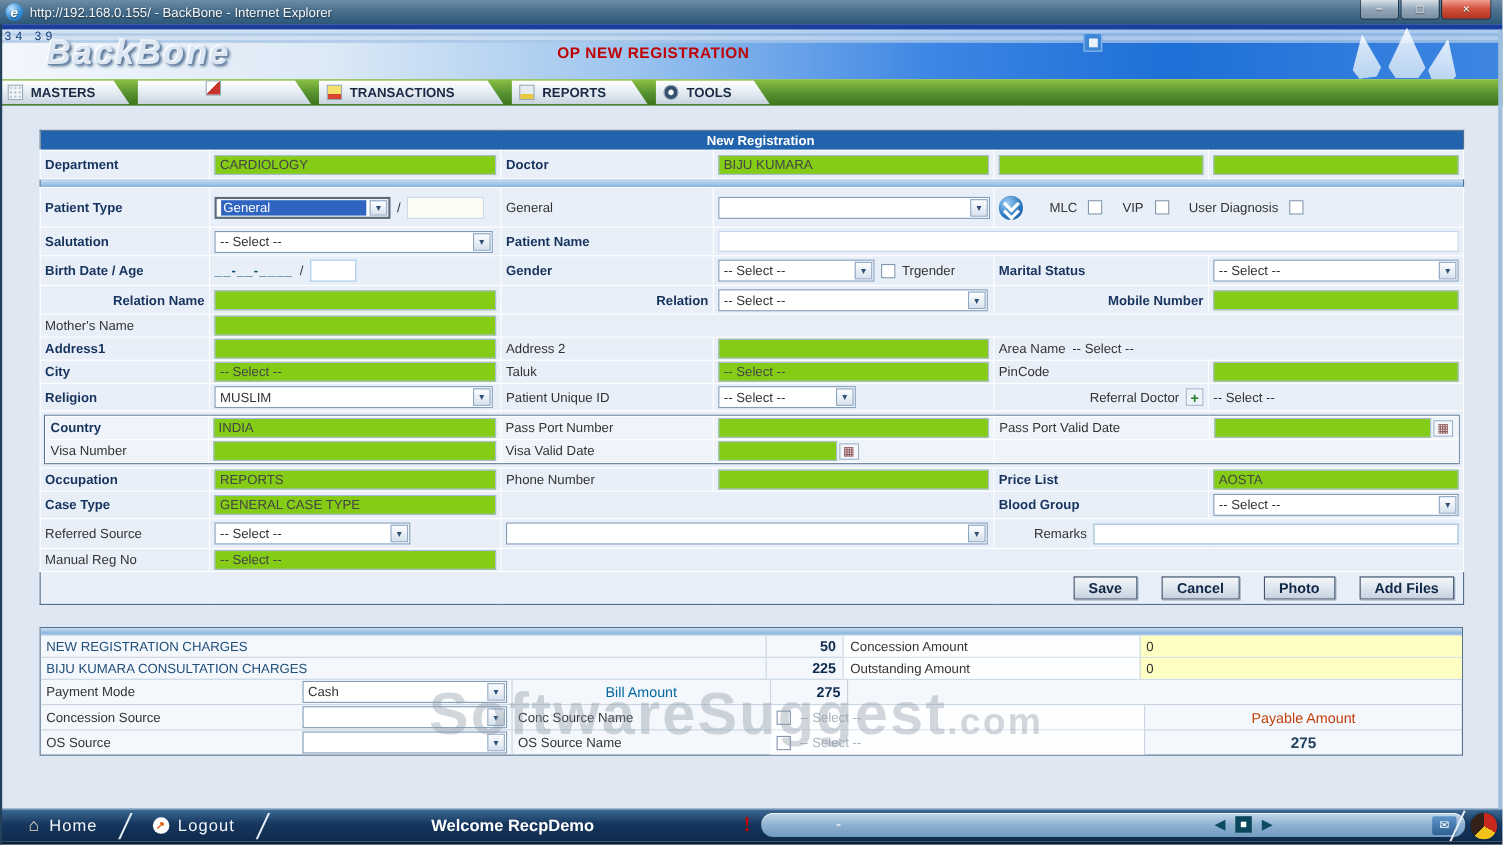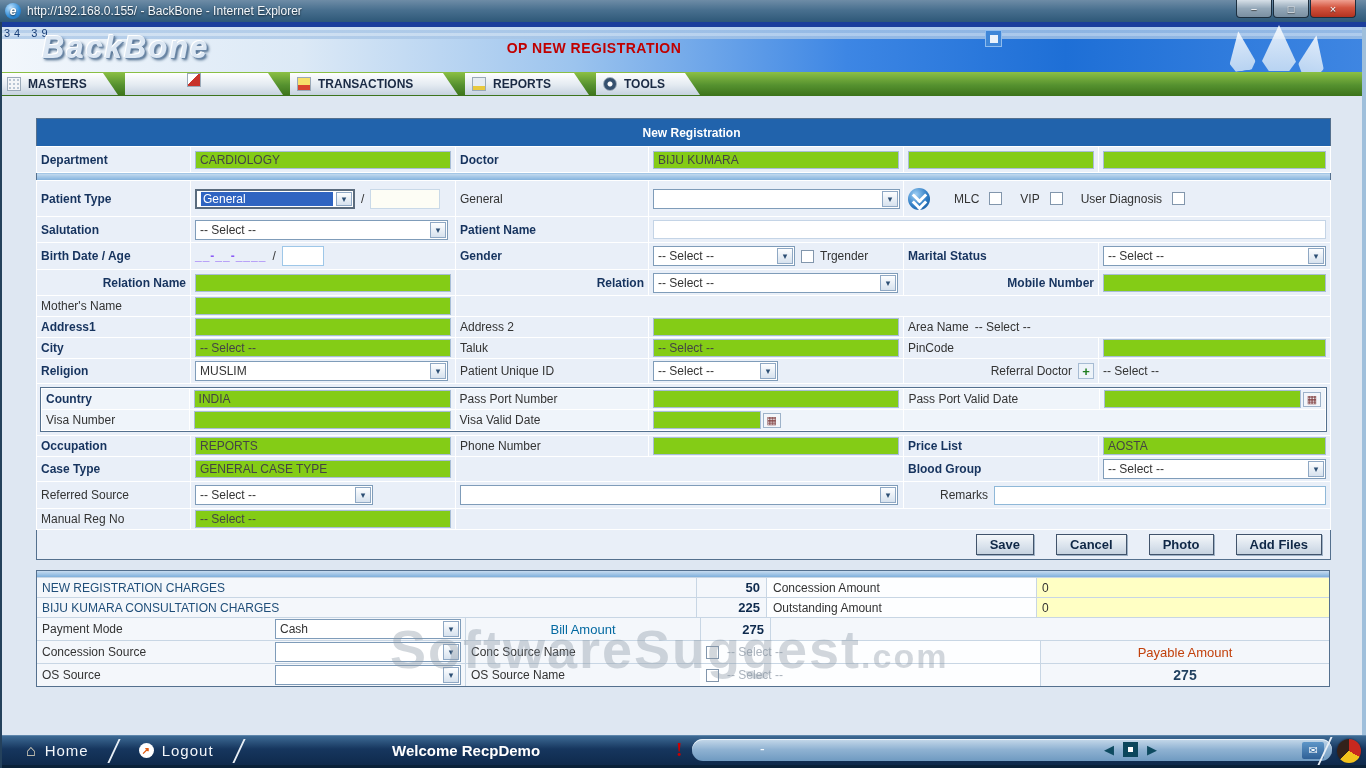--- a/index.html
+++ b/index.html
@@ -47,34 +47,34 @@
   .ticon.masters{background:#F4F6F8;background-image:radial-gradient(#B9C6D4 1px,transparent 1.2px);background-size:4px 4px;}
   .ticon.registration{background:linear-gradient(135deg,#FFFFFF 45%,#C8332B 45%);}
   .ticon.transactions{background:linear-gradient(#F7E06A 60%,#D8442E 60%);}
   .ticon.reports{background:linear-gradient(#E6ECF2 65%,#E8C93E 65%);}
   .ticon.tools{background:radial-gradient(circle,#FFFFFF 2px,#35506E 3px);border-radius:50%;}
 
   
   .formtable{position:absolute;left:36px;top:118px;width:1294px;border-collapse:collapse;table-layout:fixed;
     border:1px solid #54708E;background:#E9EFF8;font-size:12px;color:#333;}
   .formtable td{border:1px solid #FFFFFF;padding:1px 4px;height:21px;vertical-align:middle;overflow:hidden;white-space:nowrap;}
-  tr.r-hdr td{background:#2163AC;color:#FFFFFF;font-weight:bold;text-align:center;height:28px;border:none;padding-left:20px;}
+  tr.r-hdr td{background:#2163AC;color:#FFFFFF;font-weight:bold;text-align:center;height:18px;border:none;padding-left:20px;}
   tr.r-strip td{height:8px;padding:0;background:linear-gradient(#C7DCF0,#7FB0DC);border:none;}
   .lbl{font-weight:bold;color:#16335E;}
   .lbln{color:#333;}
   .box,.boxflat{background:#84cc16;border:1px solid #A8BDD7;height:18px;display:flex;align-items:center;padding:0 4px;color:#444;}
   .inputflat{background:#FFFFFF;border:1px solid #C4D4E6;height:19px;}
   .inline{display:flex;align-items:center;gap:6px;}
   .sel{background:#FFFFFF;border:1px solid #7F9CB9;height:20px;display:flex;align-items:center;position:relative;
     padding:0 20px 0 4px;color:#333;}
   .sel .arr{position:absolute;right:1px;top:1px;bottom:1px;width:16px;font-size:9px;color:#2D4F74;
     background:linear-gradient(#FDFEFF,#D7E2EE);border:1px solid #8FA8C4;display:flex;align-items:center;justify-content:center;}
   .sel.hl{border:2px solid #5A6B7D;}
   .sel.hl .selhl{background:#2F64C1;color:#fff;flex:1;padding-left:2px;}
-  .datemask{color:#8b5cf6;letter-spacing:1px;font-weight:bold;}
+  .datemask{color:#0c4a6e;letter-spacing:1px;font-weight:bold;}
   .slash{color:#333;}
   .minibox{width:70px;height:20px;background:#FDFDF5;border:1px solid #C9D9E8;}
   .agebox{width:42px;height:20px;background:#FFFFFF;border:1px solid #9EC7E8;}
   .cb{width:13px;height:13px;background:#FFFFFF;border:1px solid #8296AC;flex:0 0 13px;}
   .globe{width:22px;height:22px;border-radius:50%;flex:0 0 22px;position:relative;
     background:radial-gradient(circle at 35% 30%,#9FD0F5,#2F7CC4 55%,#0E4E92);}
   .globe::before,.globe::after{content:"";position:absolute;left:6px;width:8px;height:8px;
     border-left:3px solid #fff;border-bottom:3px solid #fff;transform:rotate(-45deg);}
   .globe::before{top:2px;} .globe::after{top:9px;}
   .plusbox{width:16px;height:16px;background:#EDF3F9;border:1px solid #A6BBD3;color:#1E7D1E;font-weight:bold;

